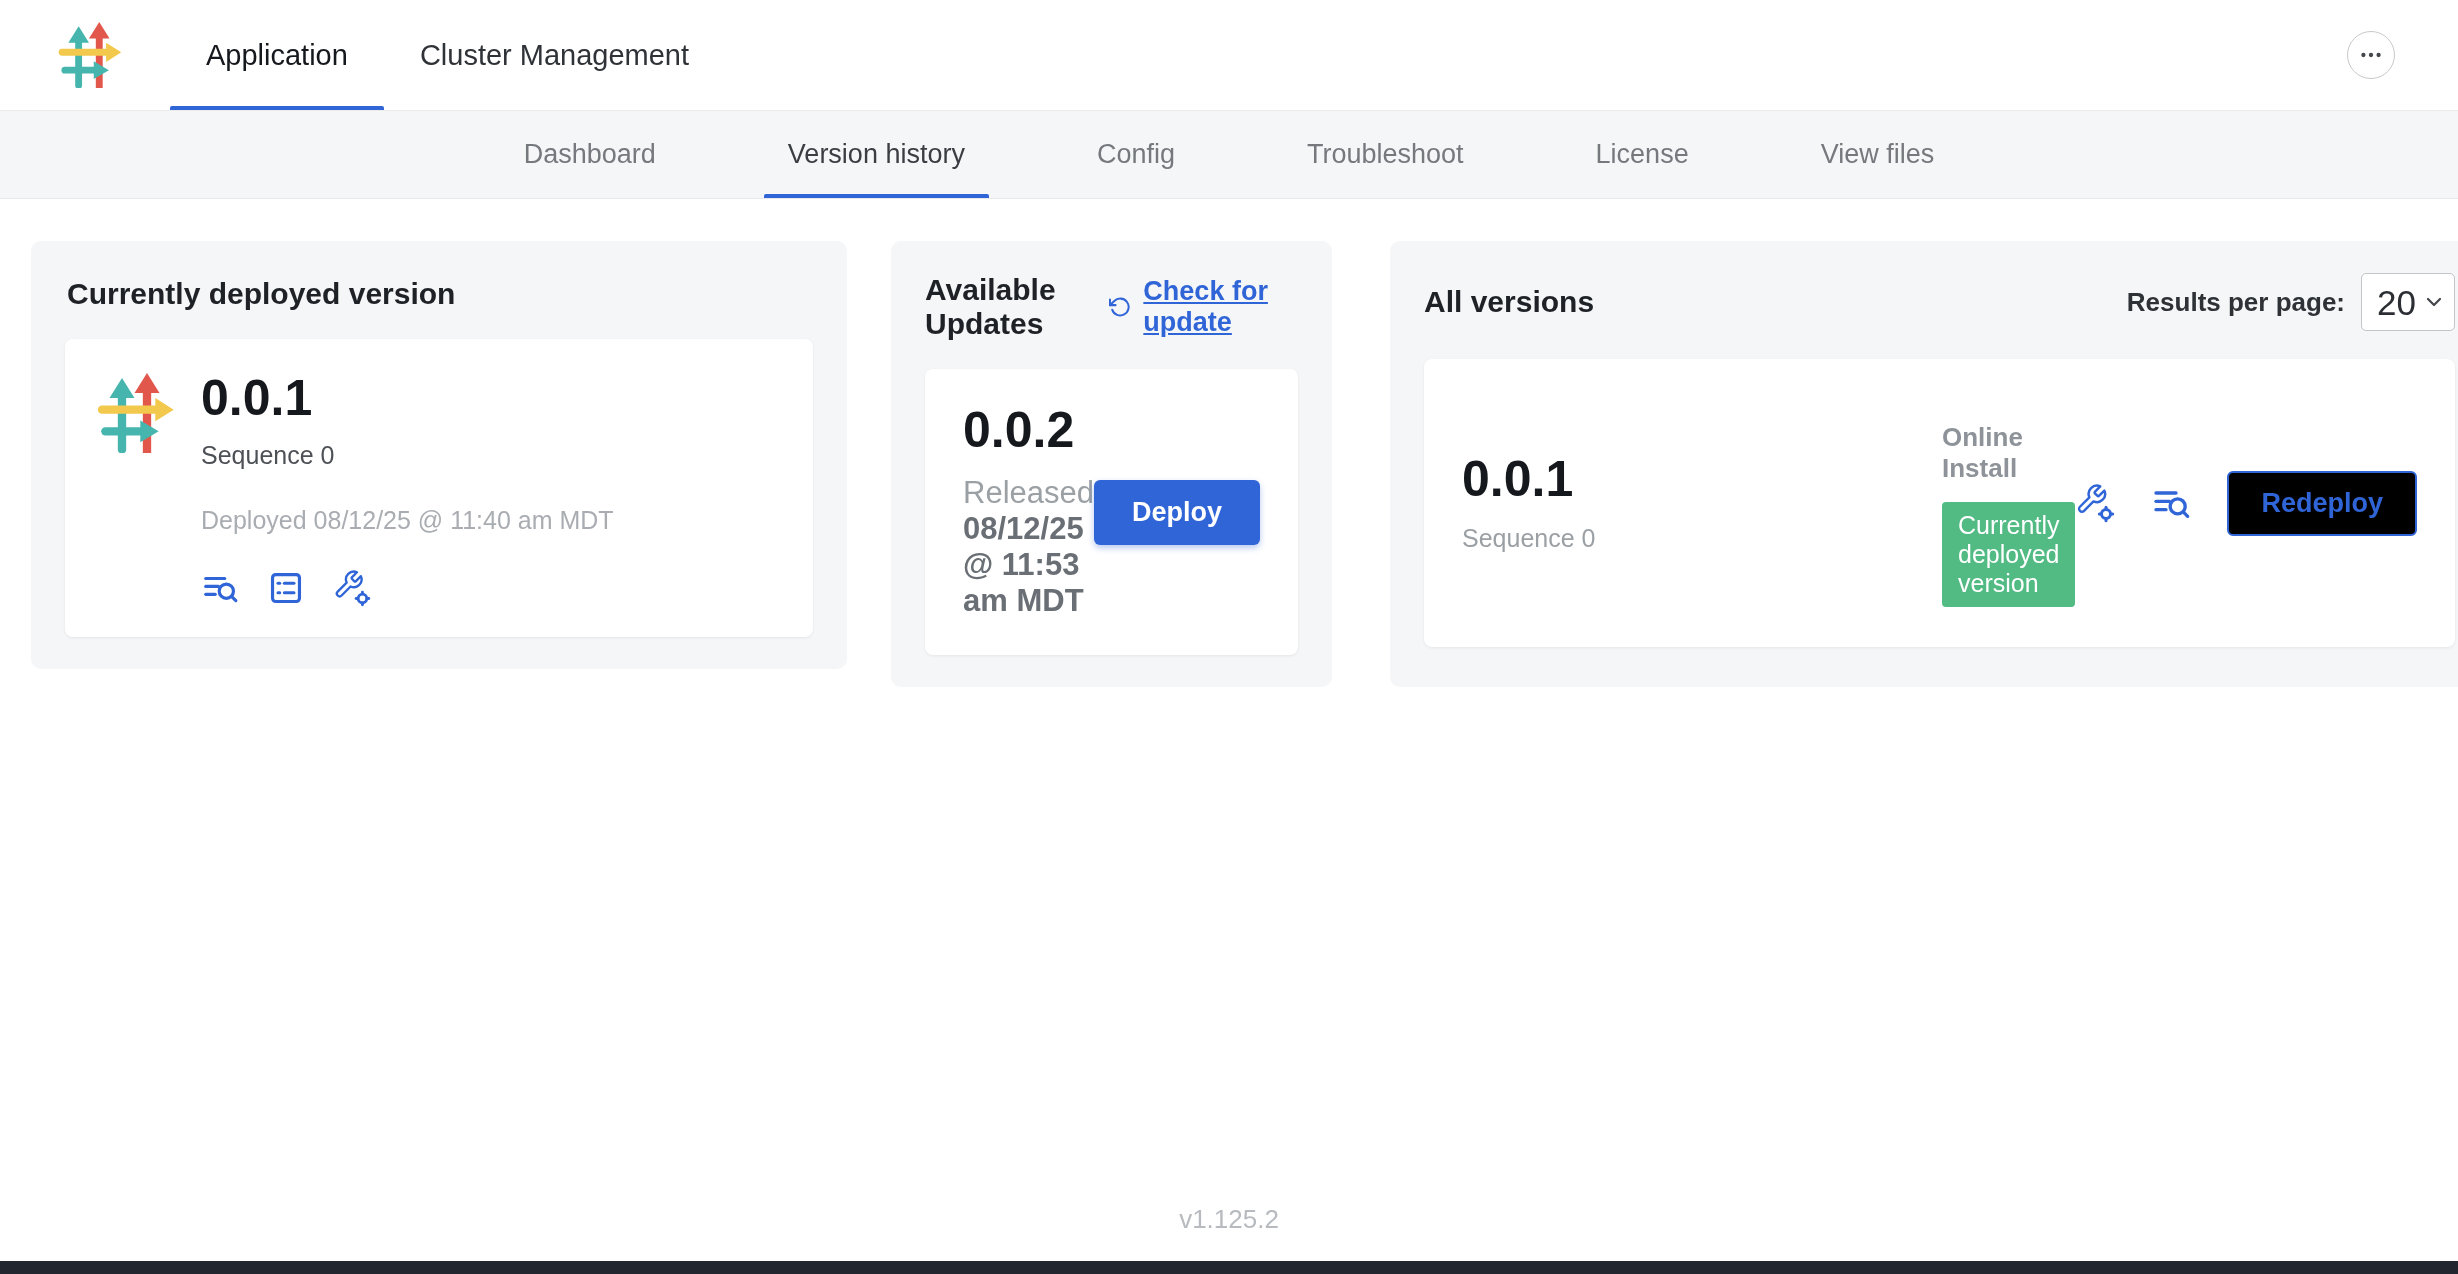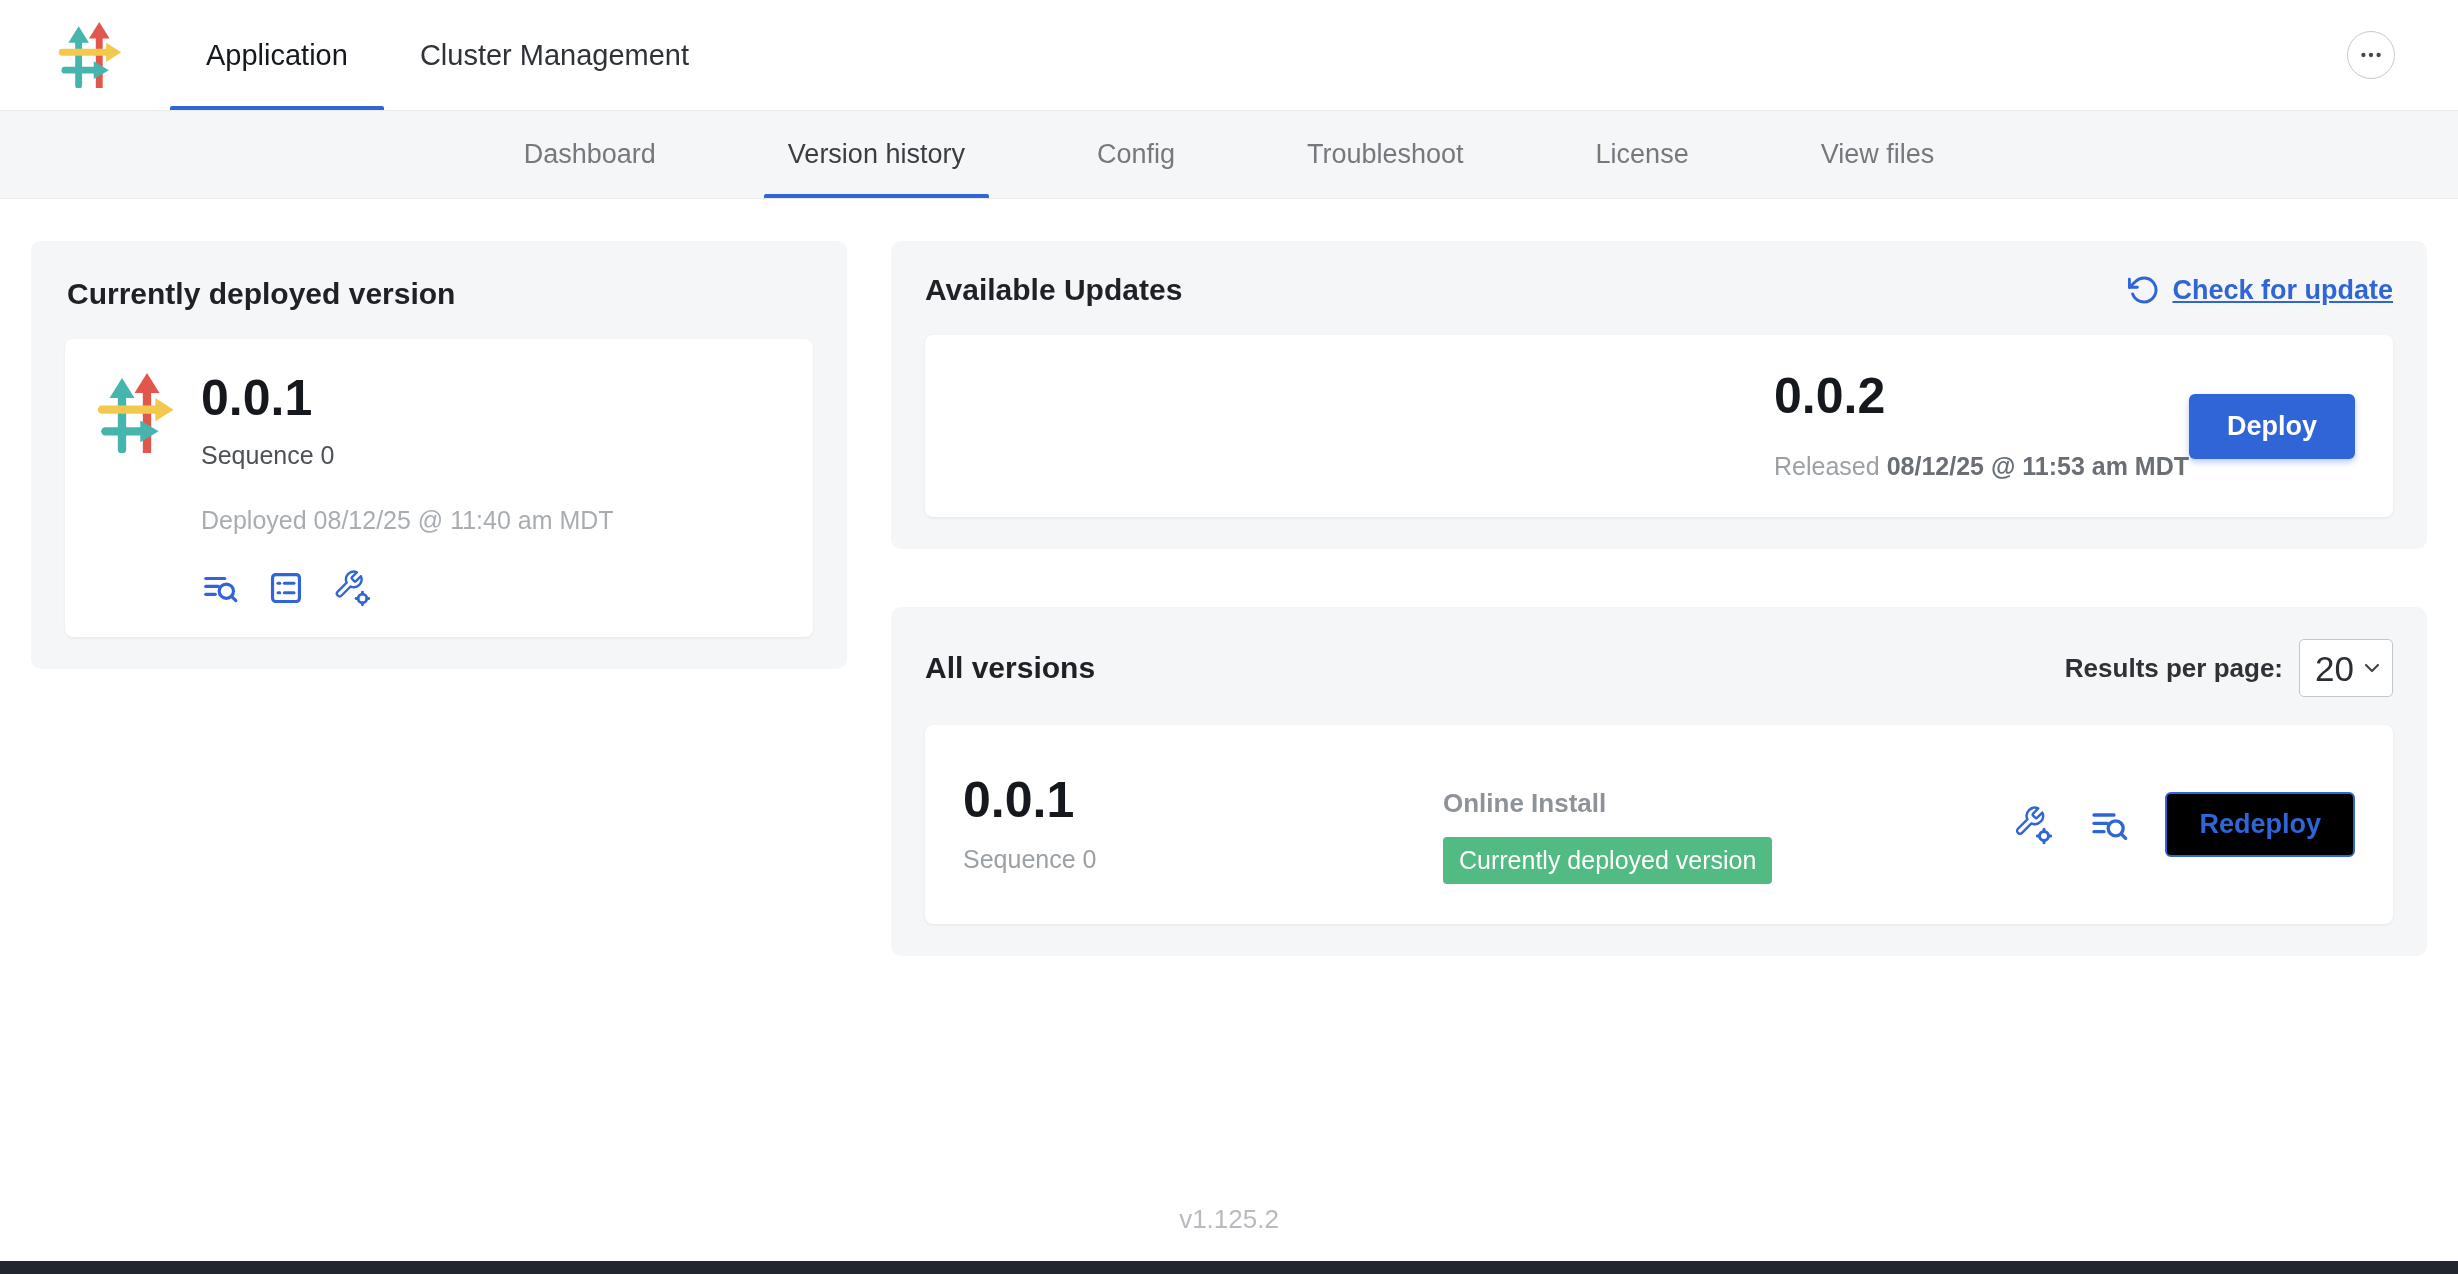--- a/index.html
+++ b/index.html
@@ -71,32 +71,32 @@
   .deployed-panel .panel-title{margin:4px 0 28px 2px;}
   .deployed-card{display:flex;gap:24px;padding:34px 32px 30px 32px;}
   .deployed-card .logo-lg svg{width:80px;height:80px;display:block;}
   .version-big{font-size:50px;font-weight:700;color:#15181c;line-height:1;}
   .seq{font-size:25px;color:#4d5156;margin-top:18px;}
   .deploy-date{font-size:25px;color:#a9adb2;margin-top:36px;}
   .icon-row{display:flex;align-items:center;gap:28px;margin-top:34px;color:var(--accent);}
   .icon-row .icn{width:38px;height:38px;cursor:pointer;display:block;}
 
   
-  .right-col{flex:1;display:flex;flex-direction:column;gap:58px;min-width:0;}
+  .right-col{flex:1;display:flex;flex-direction:row;gap:58px;min-width:0;}
 
   .panel-head{display:flex;align-items:center;justify-content:space-between;margin-bottom:28px;}
   .check-link{
     display:flex;align-items:center;gap:12px;color:var(--accent);cursor:pointer;
     font-size:27px;font-weight:600;text-decoration:none;
   }
   .check-link .link-text{text-decoration:underline;}
   .check-link svg{width:32px;height:32px;}
 
   .update-card{display:flex;align-items:center;justify-content:flex-end;padding:36px 38px;}
-  .released-line{font-size:25px;color:#9ba0a5;margin-top:31px;}
+  .released-line{font-size:31px;color:#9ba0a5;margin-top:20px;}
   .released-line b{color:#6a6f75;font-weight:700;}
   .btn-primary{
     background:var(--accent);border:none;color:#fff;font-family:inherit;
     font-size:27px;font-weight:700;padding:17px 38px;border-radius:6px;cursor:pointer;
     box-shadow:0 3px 6px rgba(48,101,216,.35);
   }
 
   .rpp{display:flex;align-items:center;gap:16px;font-size:26px;color:#2e3237;font-weight:600;}
   .select-wrap{position:relative;}
   .select-wrap select{

